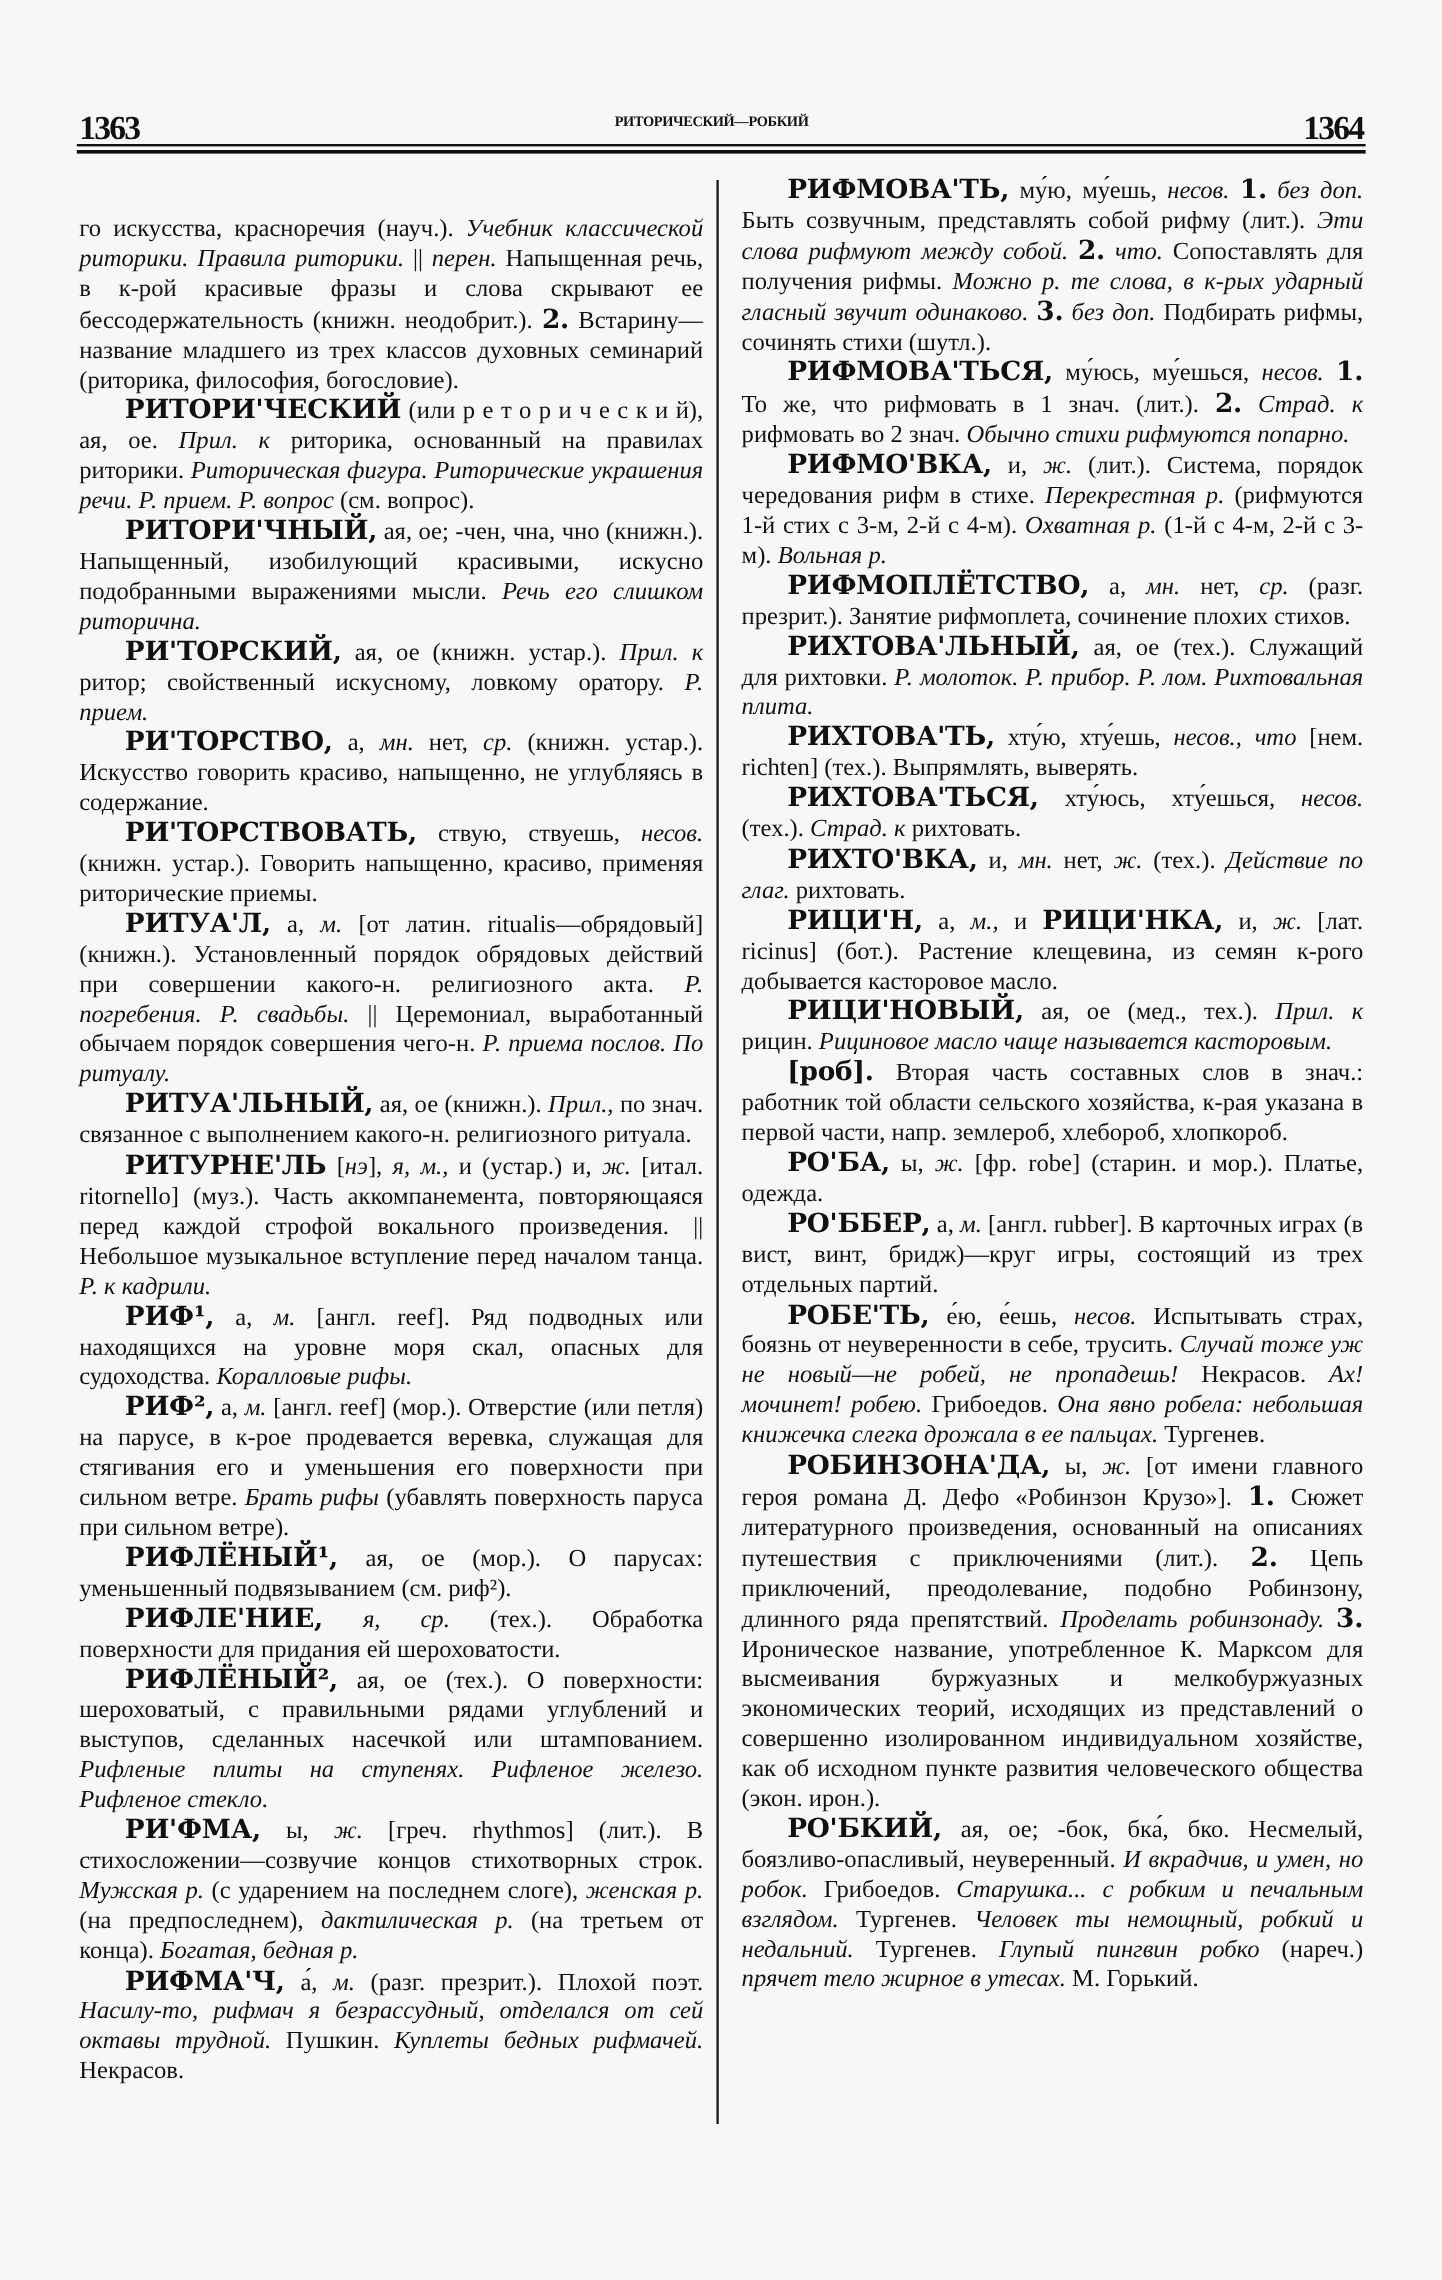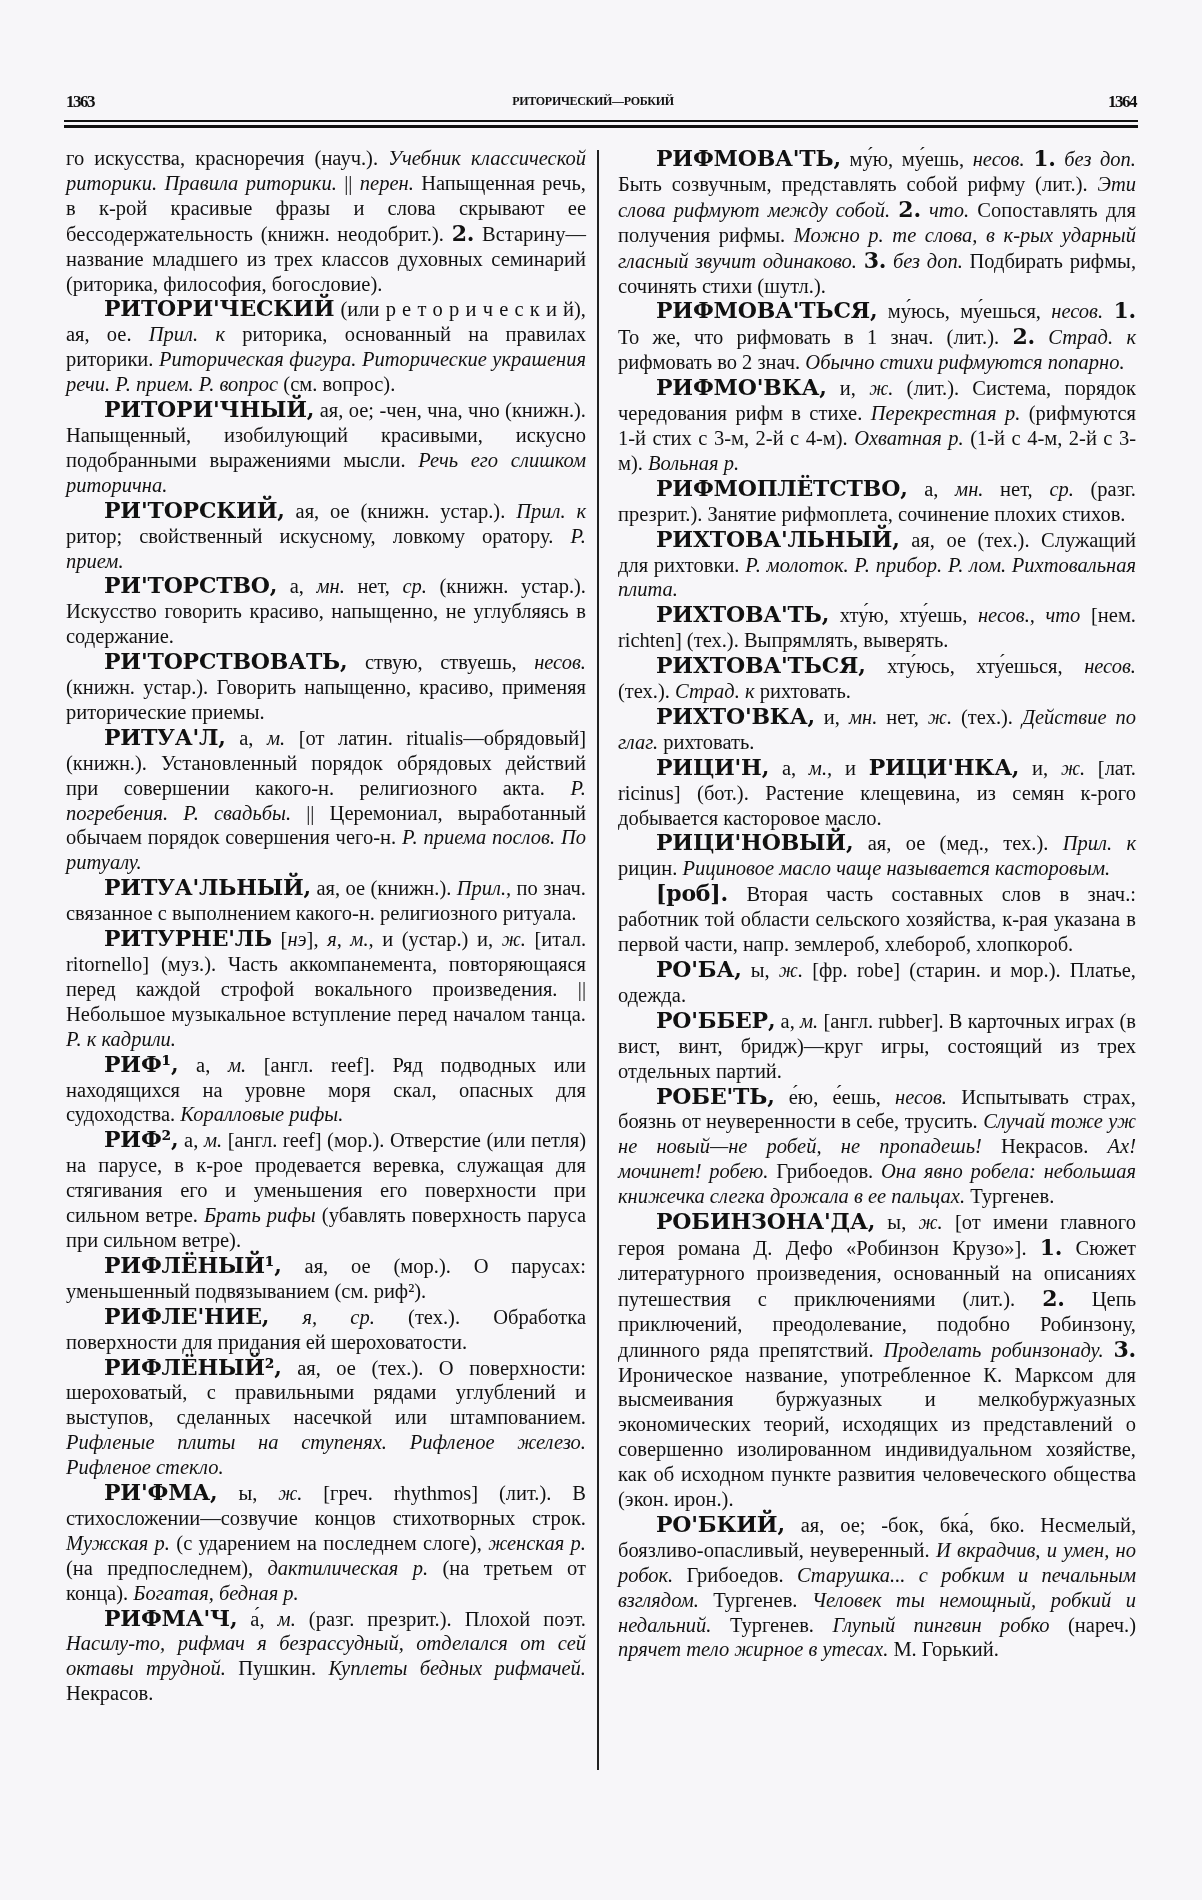--- a/index.html
+++ b/index.html
@@ -1,30 +1,30 @@
 <!DOCTYPE html>
 <html><head>
 <meta charset="utf-8">
 <style>
   html,body{margin:0;padding:0;background:#f7f6f9;}
   body{width:1202px;height:1900px;position:relative;overflow:hidden;color:#111;
        font-family:"DejaVu Serif","Liberation Serif",serif;}
   .header{position:absolute;left:66px;top:92px;width:1070px;height:26px;}
-  .pn{position:absolute;top:0;font-weight:bold;font-size:17px;letter-spacing:-1.5px;
+  .pn{position:absolute;top:0;font-weight:bold;font-size:28px;letter-spacing:-1.5px;
       font-family:"Liberation Serif",serif;}
   .pn.left{left:0}
   .pn.right{right:0}
   .htitle{position:absolute;left:0;right:16px;top:2px;text-align:center;font-weight:bold;
           font-size:12px;letter-spacing:-0.3px;font-family:Liberation Serif, serif;}
   .rule{position:absolute;left:64px;width:1074px;background:#111;}
   .rule.a{top:120px;height:2px}
   .rule.b{top:125px;height:3px}
   .col{position:absolute;top:146px;font-size:20.5px;line-height:24.9px;text-align:justify;
        font-family:"Liberation Serif",serif;}
-  .col.left{left:66px;width:520px;}
+  .col.left{left:66px;width:520px;margin-top:33px;}
   .col.right{left:618px;width:518px;}
   .divider{position:absolute;left:597px;top:150px;width:1.5px;height:1620px;background:#222;}
   .entry{margin:0;text-indent:38px;hyphens:manual;}
   .entry.cont{text-indent:0}
   .b{font-weight:bold;font-family:"DejaVu Serif",serif;font-size:22px;letter-spacing:-0.2px}
   .i{font-style:italic}
   .n{}
 </style>
 </head>
 <body>

